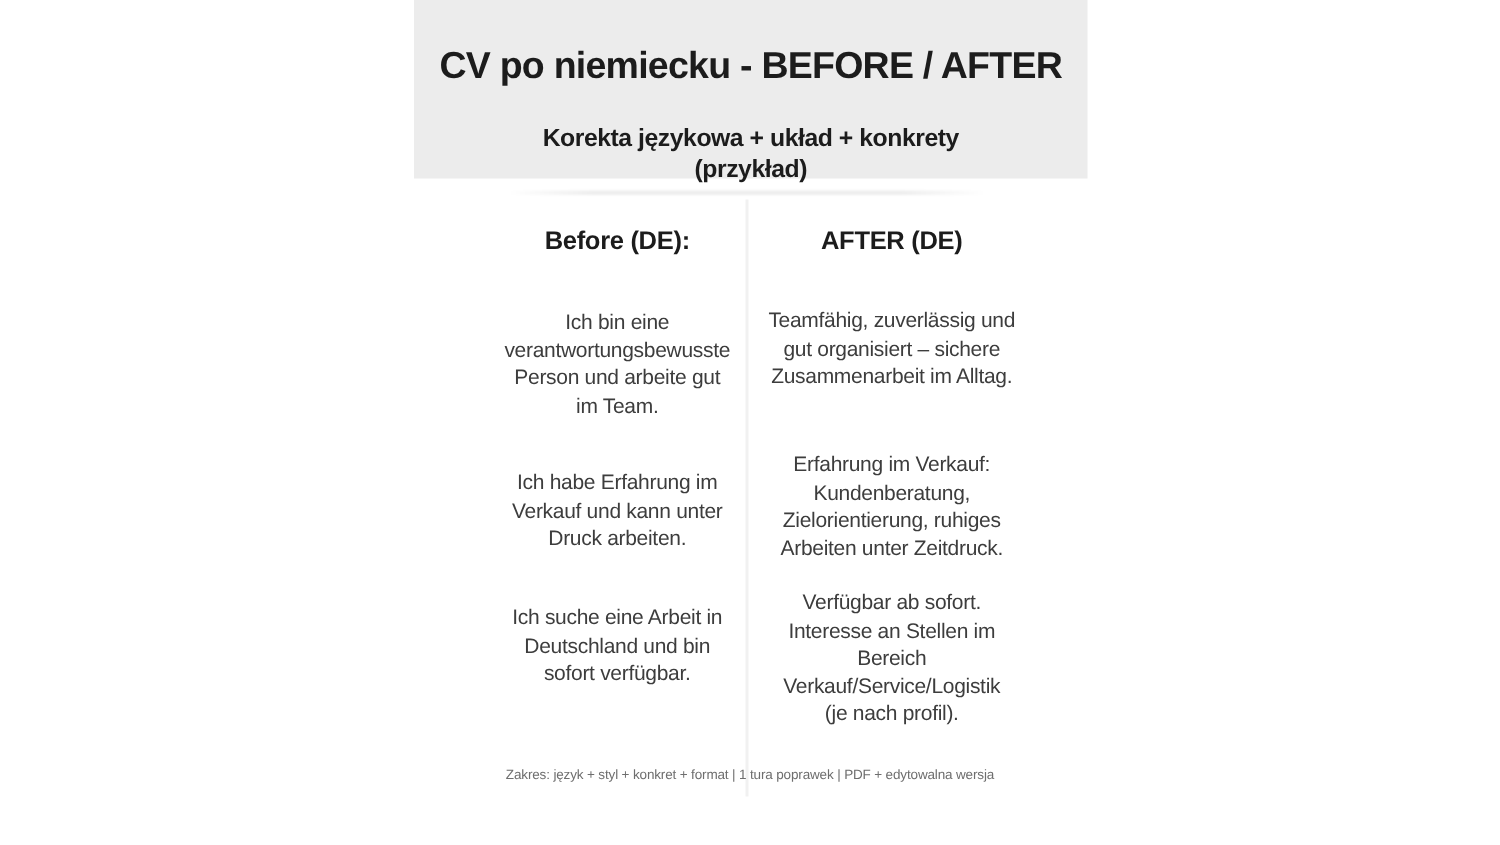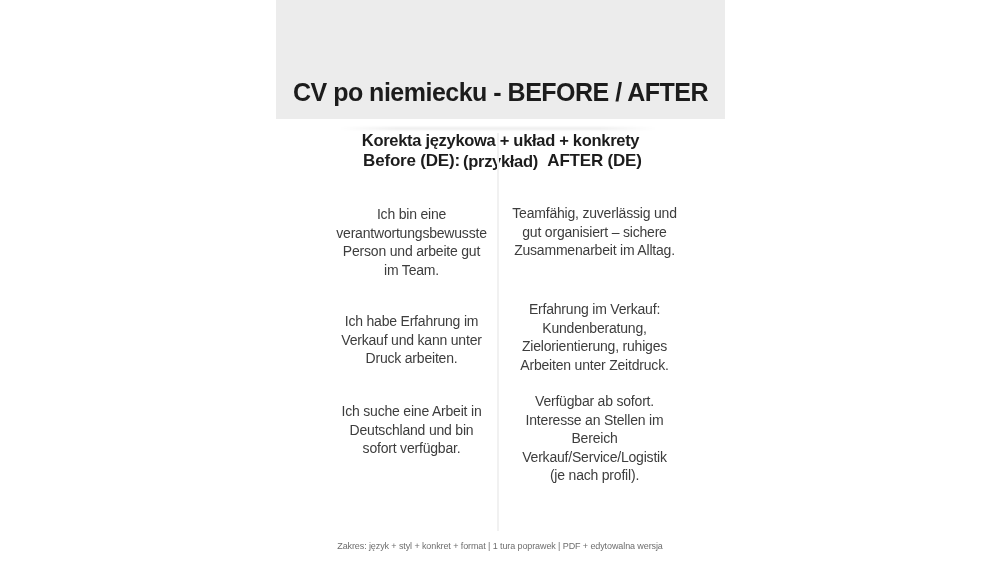--- a/index.html
+++ b/index.html
@@ -26,21 +26,20 @@
     box-sizing: border-box;
     padding-top: 28px;
   }
   .title {
     font-size: 25px;
     font-weight: bold;
     line-height: 32px;
     letter-spacing: -0.5px;
     color: #1c1c1c;
     white-space: pre;
-    margin-top: 48px;
   }
   .subtitle {
     margin-top: 22px;
     font-size: 16.5px;
     font-weight: bold;
     line-height: 20.5px;
     letter-spacing: -0.3px;
     color: #1c1c1c;
     white-space: pre;
   }
@@ -96,21 +95,21 @@
   .col-before .p1 { top: 205px; }
   .col-before .p2 { top: 312px; }
   .col-before .p3 { top: 402px; }
   .col-after h2 { top: 150px; }
   .col-after .p1 { top: 204px; }
   .col-after .p2 { top: 300px; }
   .col-after .p3 { top: 392px; }
   .footer {
     position: absolute;
     left: 0;
-    top: 541px;
+    top: 511px;
     width: 1000px;
     text-align: center;
     font-size: 9px;
     letter-spacing: -0.1px;
     color: #6e6e6e;
     white-space: pre;
   }
 </style>
 </head>
 <body>

